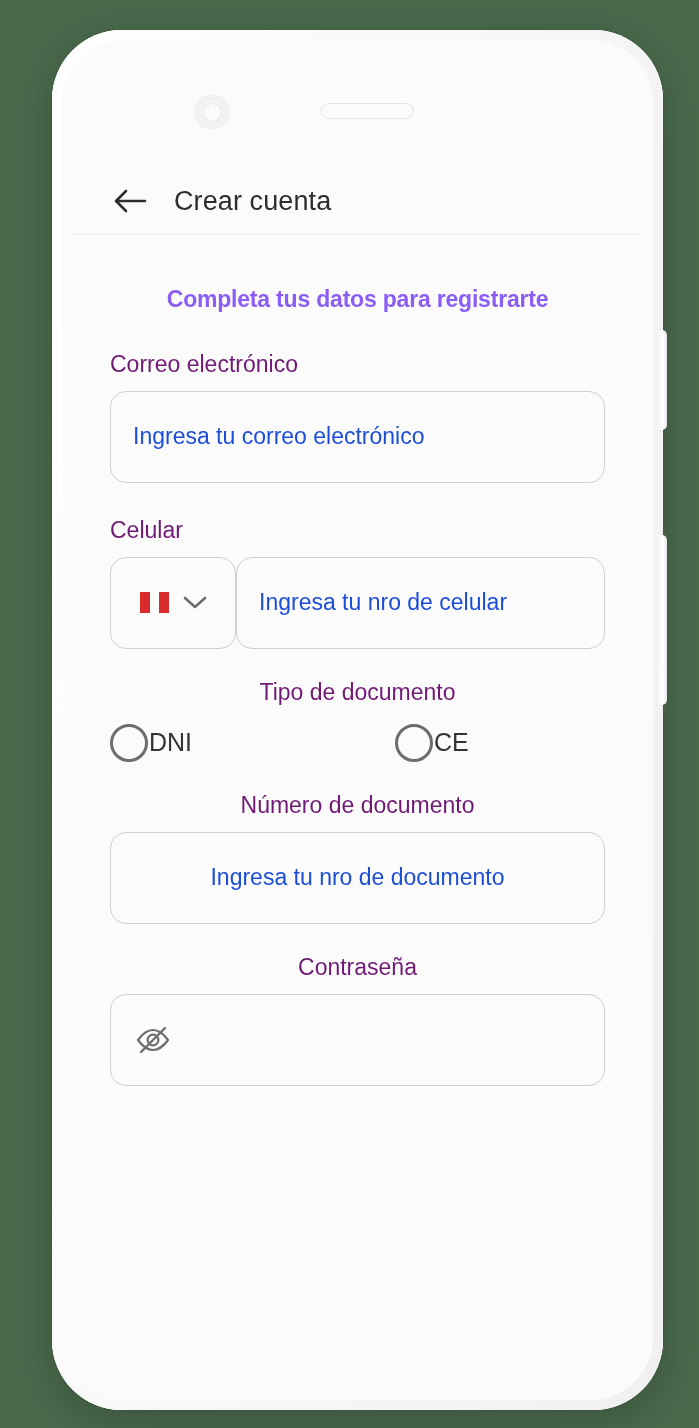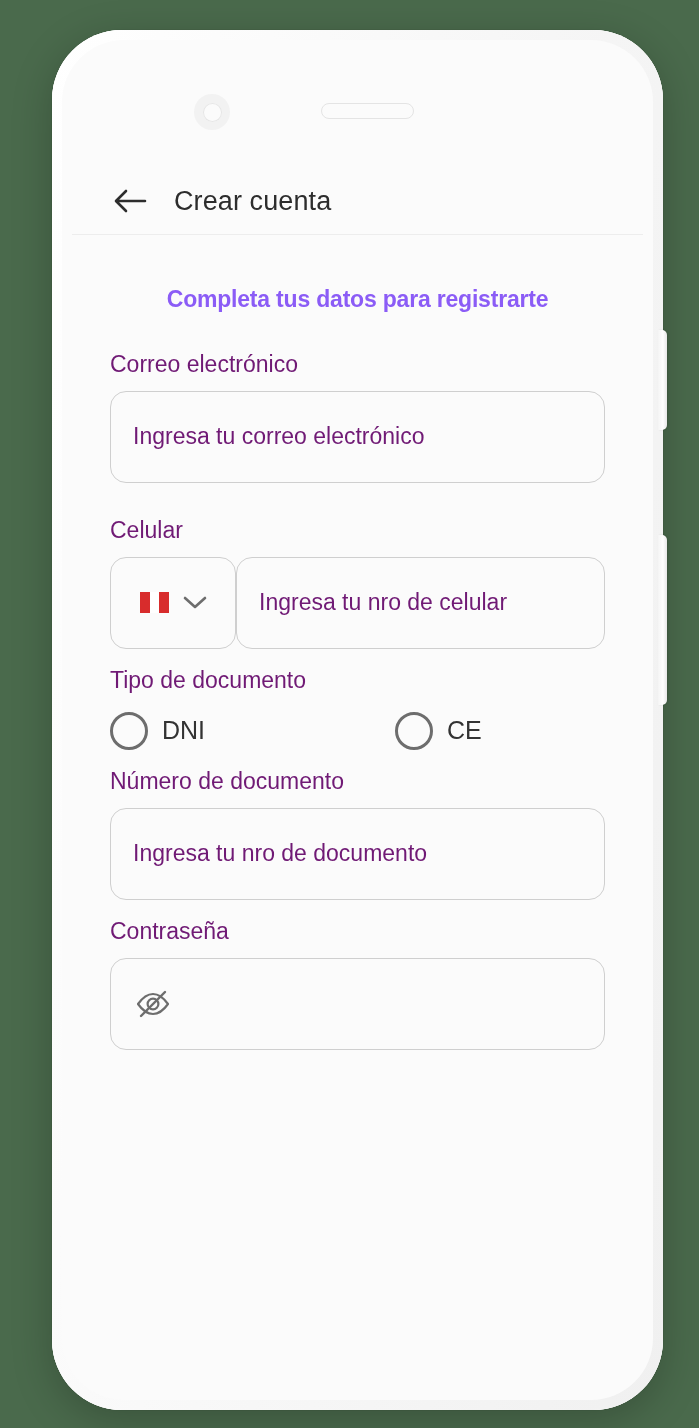--- a/index.html
+++ b/index.html
@@ -154,41 +154,41 @@
     margin-top: 32px;
     font-size: 23px;
     font-weight: bold;
     line-height: 1.5;
     text-align: center;
     color: #8b5cf6;
     letter-spacing: -0.2px;
   }
 
   .field-group { margin-top: 34px; }
-  .field-group.tight { margin-top: 18px; }
+  .field-group.tight { margin-top: 30px; text-align: center; }
 
   .field-label {
     font-size: 23px;
     color: #701a75;
     margin-bottom: 13px;
   }
 
   .input-box {
     height: 92px;
     border: 1.5px solid #cfcfcf;
     border-radius: 16px;
     background: #fbfbfb;
     display: flex;
     align-items: center;
     padding: 0 22px;
     cursor: text;
   }
   .input-placeholder {
     font-size: 23px;
-    color: #701a75;
+    color: #1d4ed8;
     flex: 1;
     white-space: nowrap;
   }
 
   
   .phone-row { display: flex; }
   .country-select {
     width: 126px;
     height: 92px;
     border: 1.5px solid #cfcfcf;
@@ -215,21 +215,21 @@
 
   
   .radio-row {
     display: flex;
     align-items: center;
     margin-top: 18px;
   }
   .radio-option {
     display: flex;
     align-items: center;
-    gap: 14px;
+    gap: 1px;
     cursor: pointer;
   }
   .radio-option:first-child { width: 285px; }
   .radio-mark {
     width: 38px;
     height: 38px;
     border-radius: 50%;
     border: 3px solid #6d6d6d;
     background: transparent;
     flex: 0 0 auto;

